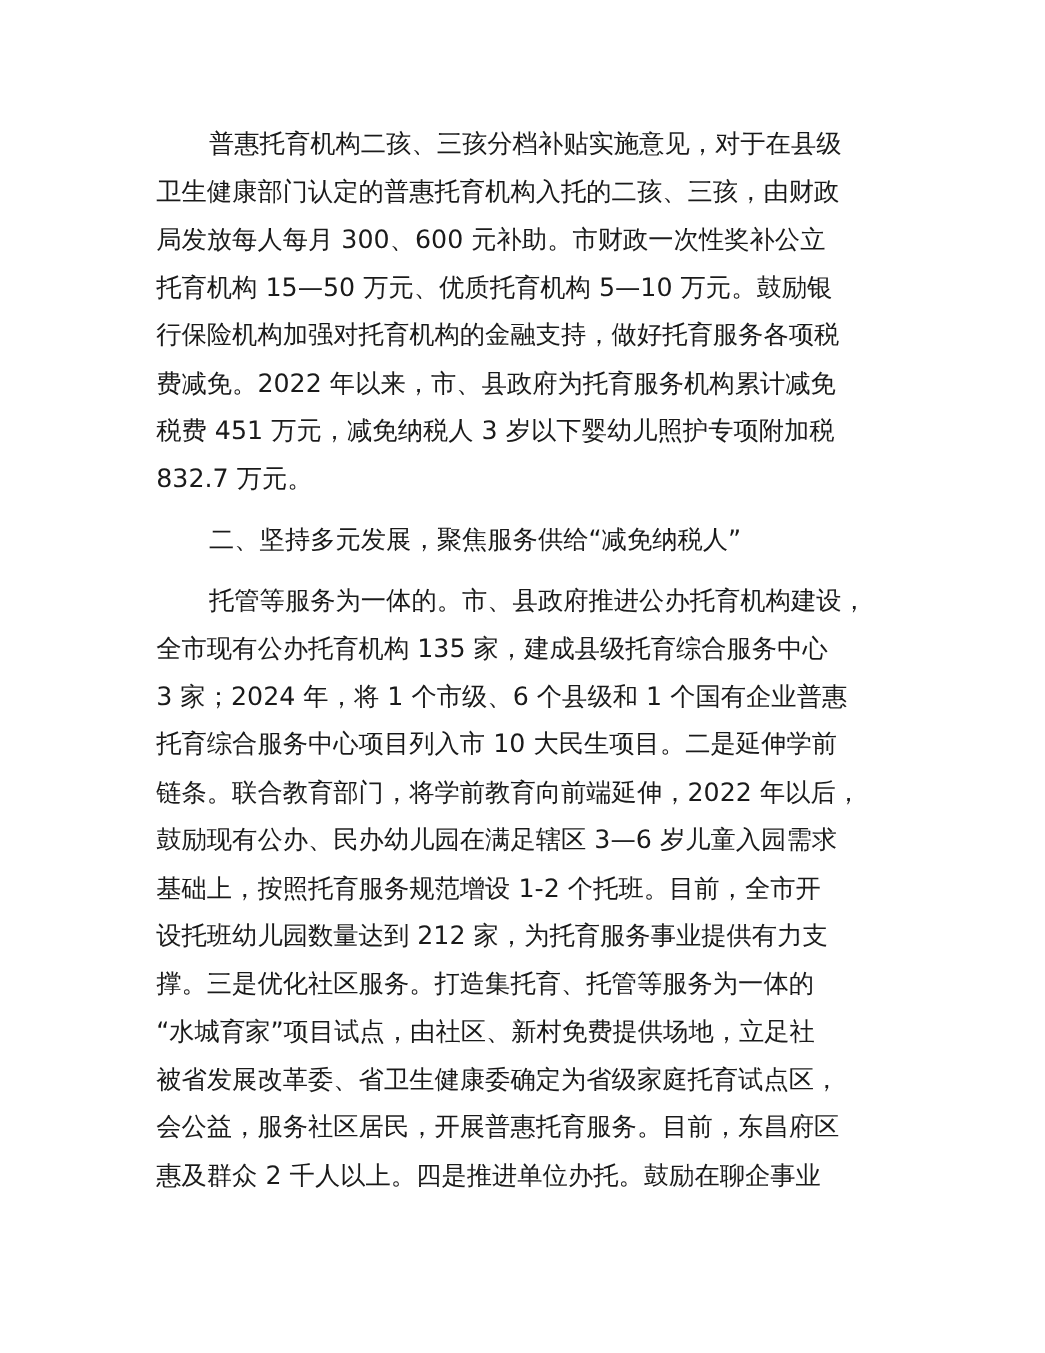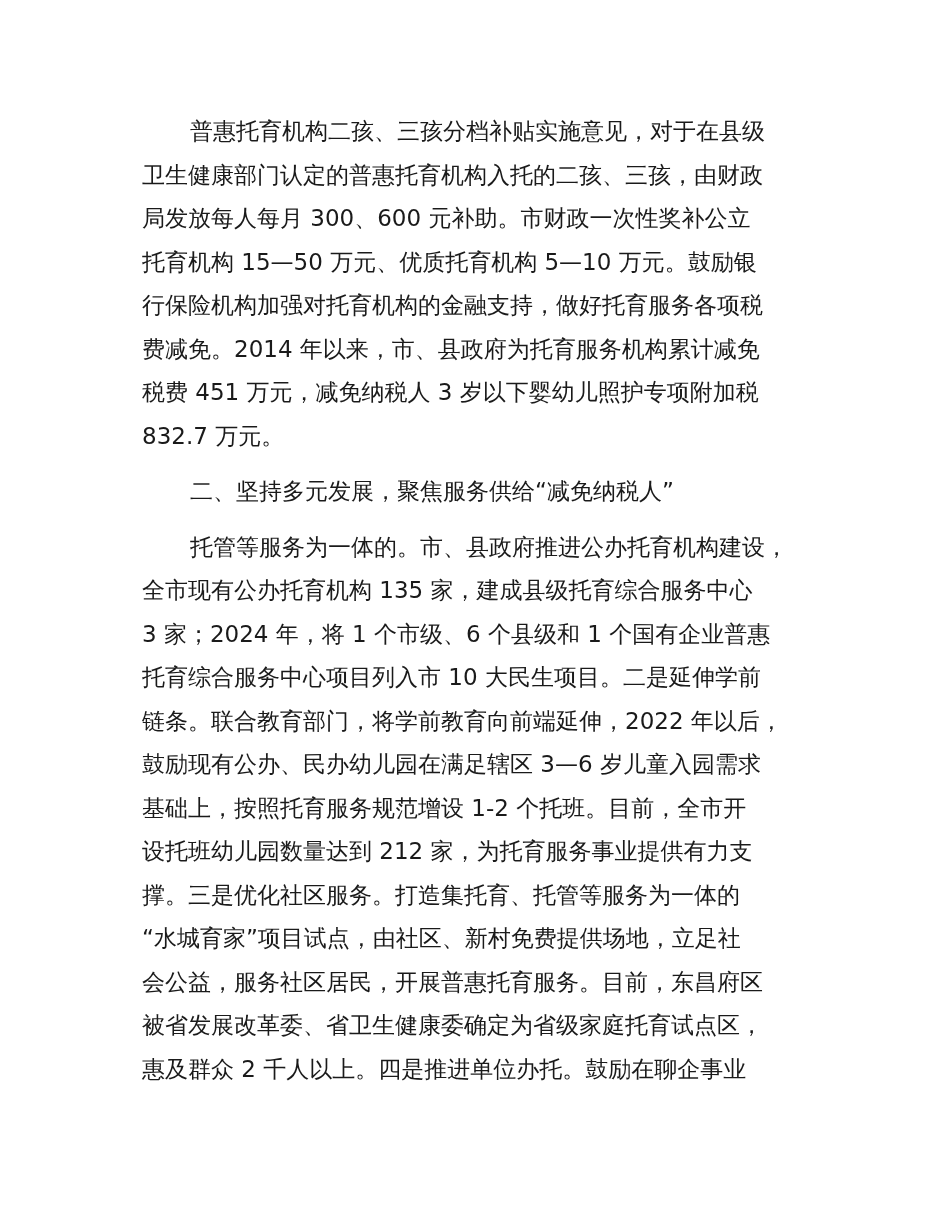--- a/index.html
+++ b/index.html
@@ -38,21 +38,21 @@
 <body>
 
 <div class="page">
 
   <div>
     <div class="line indent">普惠托育机构二孩、三孩分档补贴实施意见，对于在县级</div>
     <div class="line">卫生健康部门认定的普惠托育机构入托的二孩、三孩，由财政</div>
     <div class="line">局发放每人每月 300、600 元补助。市财政一次性奖补公立</div>
     <div class="line">托育机构 15—50 万元、优质托育机构 5—10 万元。鼓励银</div>
     <div class="line">行保险机构加强对托育机构的金融支持，做好托育服务各项税</div>
-    <div class="line">费减免。2014 年以来，市、县政府为托育服务机构累计减免</div>
+    <div class="line">费减免。2022 年以来，市、县政府为托育服务机构累计减免</div>
     <div class="line">税费 451 万元，减免纳税人 3 岁以下婴幼儿照护专项附加税</div>
     <div class="line">832.7 万元。</div>
   </div>
 
   <div class="gap"></div>
 
   <div>
     <div class="line indent">二、坚持多元发展，聚焦服务供给“减免纳税人”</div>
   </div>
 
@@ -62,18 +62,18 @@
     <div class="line indent">托管等服务为一体的。市、县政府推进公办托育机构建设，</div>
     <div class="line">全市现有公办托育机构 135 家，建成县级托育综合服务中心</div>
     <div class="line">3 家；2024 年，将 1 个市级、6 个县级和 1 个国有企业普惠</div>
     <div class="line">托育综合服务中心项目列入市 10 大民生项目。二是延伸学前</div>
     <div class="line">链条。联合教育部门，将学前教育向前端延伸，2022 年以后，</div>
     <div class="line">鼓励现有公办、民办幼儿园在满足辖区 3—6 岁儿童入园需求</div>
     <div class="line">基础上，按照托育服务规范增设 1-2 个托班。目前，全市开</div>
     <div class="line">设托班幼儿园数量达到 212 家，为托育服务事业提供有力支</div>
     <div class="line">撑。三是优化社区服务。打造集托育、托管等服务为一体的</div>
     <div class="line">“水城育家”项目试点，由社区、新村免费提供场地，立足社</div>
+    <div class="line">被省发展改革委、省卫生健康委确定为省级家庭托育试点区，</div>
     <div class="line">会公益，服务社区居民，开展普惠托育服务。目前，东昌府区</div>
-    <div class="line">被省发展改革委、省卫生健康委确定为省级家庭托育试点区，</div>
     <div class="line">惠及群众 2 千人以上。四是推进单位办托。鼓励在聊企事业</div>
   </div>
 
 </div>
 
 </body></html>

